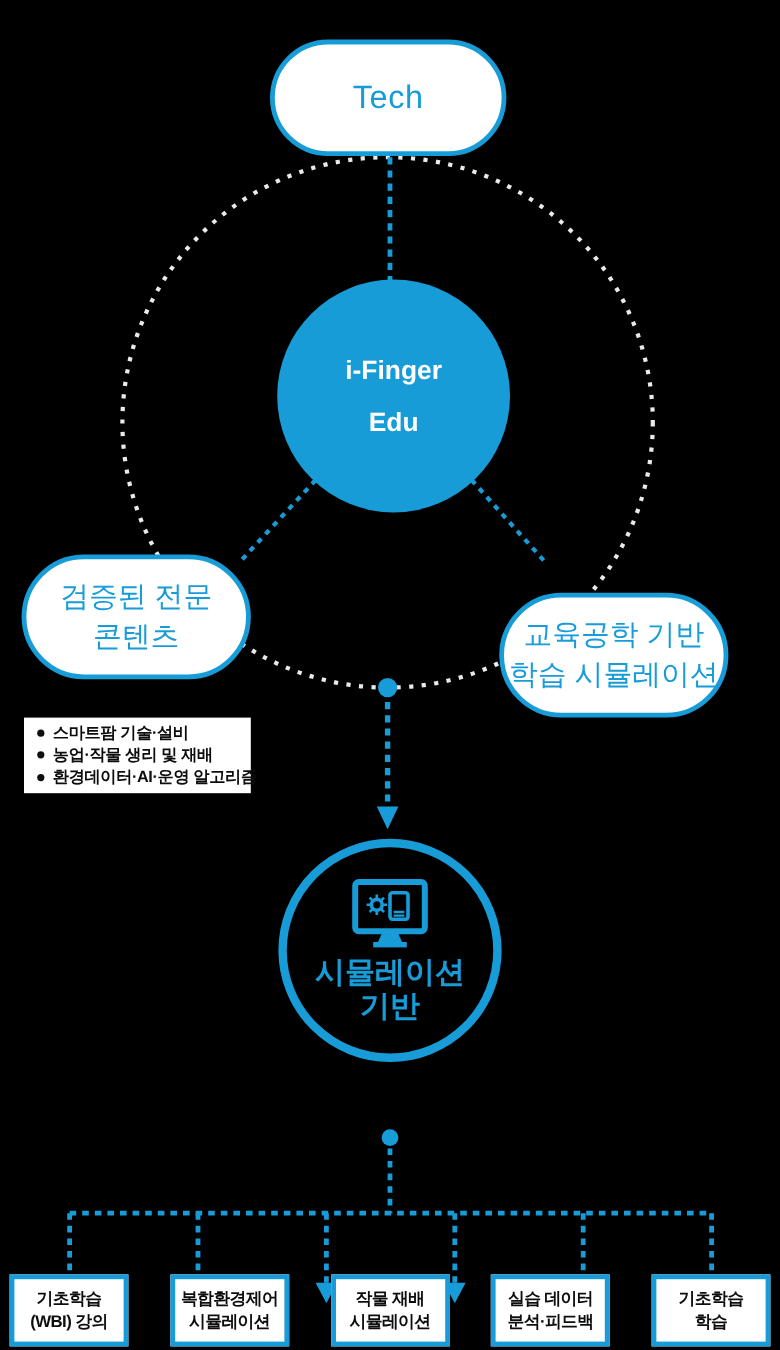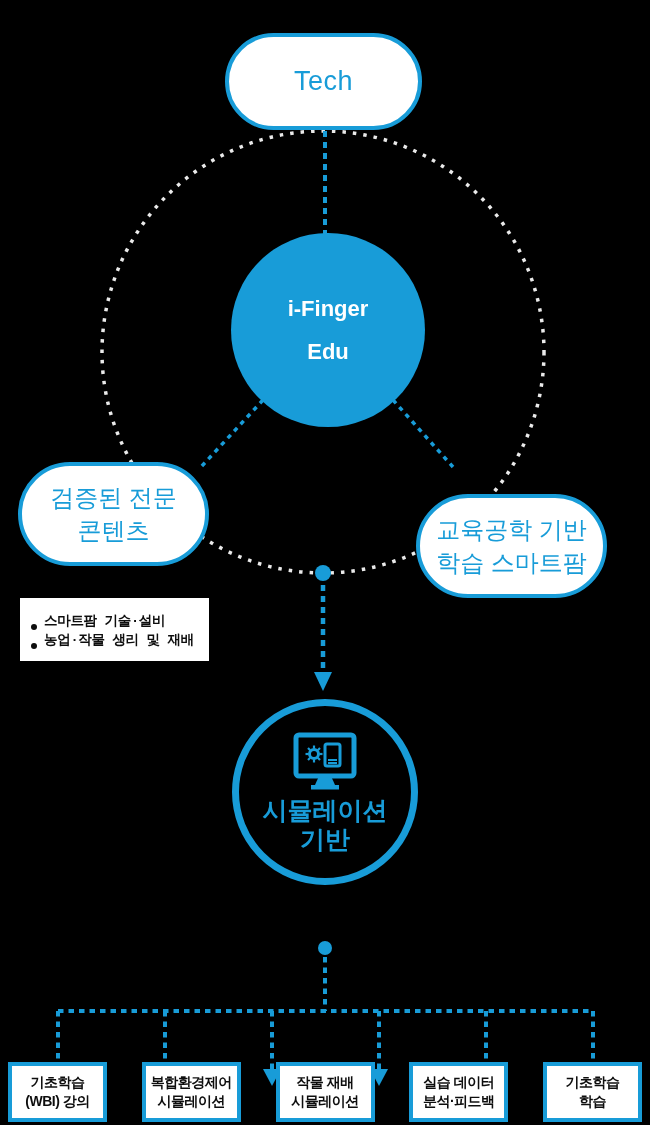--- a/index.html
+++ b/index.html
@@ -41,21 +41,21 @@
     display:flex;flex-direction:column;align-items:center;justify-content:center;
     color:#ffffff;font-weight:800;font-size:22px;line-height:43px;text-align:center;
   }
 
   .bullet-box{
     position:absolute;left:20px;top:598px;width:189px;height:63px;
     background:var(--panel-white);color:var(--text-black);
     display:flex;flex-direction:column;justify-content:center;
     padding:4px 6px 4px 7px;
   }
-  .bullet-row{display:flex;align-items:flex-end;height:19px;font-family:Liberation Mono, monospace;}
+  .bullet-row{display:flex;align-items:center;height:19px;}
   .bullet-dot{
     width:6px;height:6px;border-radius:50%;background:var(--text-black);
     margin:0 7px 0 4px;flex:0 0 auto;
   }
   .bullet-text{font-size:13.5px;font-weight:700;white-space:nowrap;letter-spacing:-0.3px;}
 
   .sim-circle{
     position:absolute;left:232px;top:699px;width:186px;height:186px;
     border:7px solid var(--accent);border-radius:50%;background:transparent;
     display:flex;flex-direction:column;align-items:center;justify-content:flex-start;
@@ -121,31 +121,35 @@
     <div>Edu</div>
   </div>
 
   <div class="pill pill-side pill-left">
     <div>검증된 전문</div>
     <div>콘텐츠</div>
   </div>
 
   <div class="pill pill-side pill-right">
     <div>교육공학 기반</div>
-    <div>학습 스마트팜</div>
+    <div>학습 시뮬레이션</div>
   </div>
 
   <div class="bullet-box">
     <div class="bullet-row">
       <span class="bullet-dot"></span>
       <span class="bullet-text">스마트팜 기술·설비</span>
     </div>
     <div class="bullet-row">
       <span class="bullet-dot"></span>
       <span class="bullet-text">농업·작물 생리 및 재배</span>
+    </div>
+    <div class="bullet-row">
+      <span class="bullet-dot"></span>
+      <span class="bullet-text">환경데이터·AI·운영 알고리즘</span>
     </div>
   </div>
 
   <div class="sim-circle">
     <svg class="sim-icon" width="64" height="58" viewBox="0 0 64 58" xmlns="http://www.w3.org/2000/svg">
       <rect x="3" y="3" width="58" height="41" rx="3" fill="none" stroke="var(--accent)" stroke-width="5"></rect>
 
       <circle cx="21" cy="22" r="4.5" fill="none" stroke="var(--accent)" stroke-width="3"></circle>
       <g stroke="var(--accent)" stroke-width="2.2">
         <line x1="21" y1="13.5" x2="21" y2="16.5"></line>

